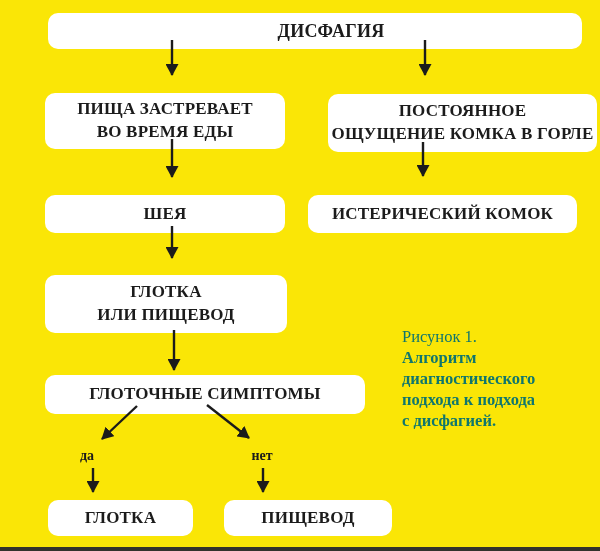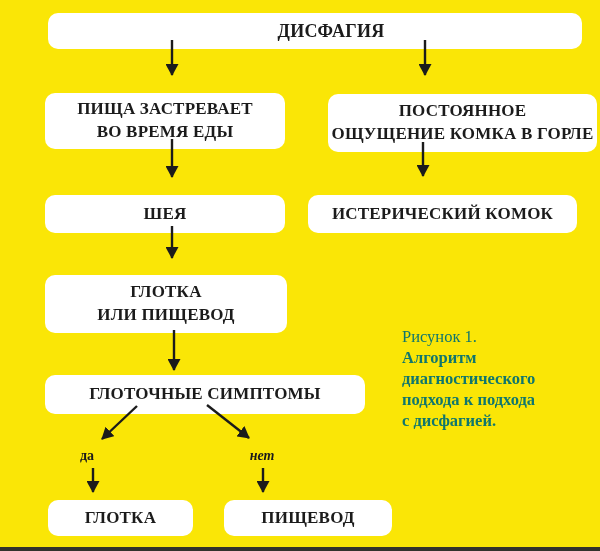--- a/index.html
+++ b/index.html
@@ -69,21 +69,21 @@
 ИЛИ ПИЩЕВОД</div>
 
   <div class="node" style="left:45px;top:375px;width:320px;height:39px;">ГЛОТОЧНЫЕ СИМПТОМЫ</div>
 
   <div class="node" style="left:48px;top:500px;width:145px;height:36px;">ГЛОТКА</div>
 
   <div class="node" style="left:224px;top:500px;width:168px;height:36px;">ПИЩЕВОД</div>
 
   <div class="branch-label" style="left:69px;top:448px;width:36px;">да</div>
 
-  <div class="branch-label" style="left:241px;top:448px;width:42px;font-style:italic;">нет</div>
+  <div class="branch-label" style="left:241px;top:448px;width:42px;">нет</div>
 
   <div class="caption">
     <div class="cap-title">Рисунок 1.</div>
     <div class="cap-line">Алгоритм</div>
     <div class="cap-line">диагностического</div>
     <div class="cap-line">подхода к подхода</div>
     <div class="cap-line">с дисфагией.</div>
   </div>
 
   <svg class="arrows" width="600" height="551" viewBox="0 0 600 551">

